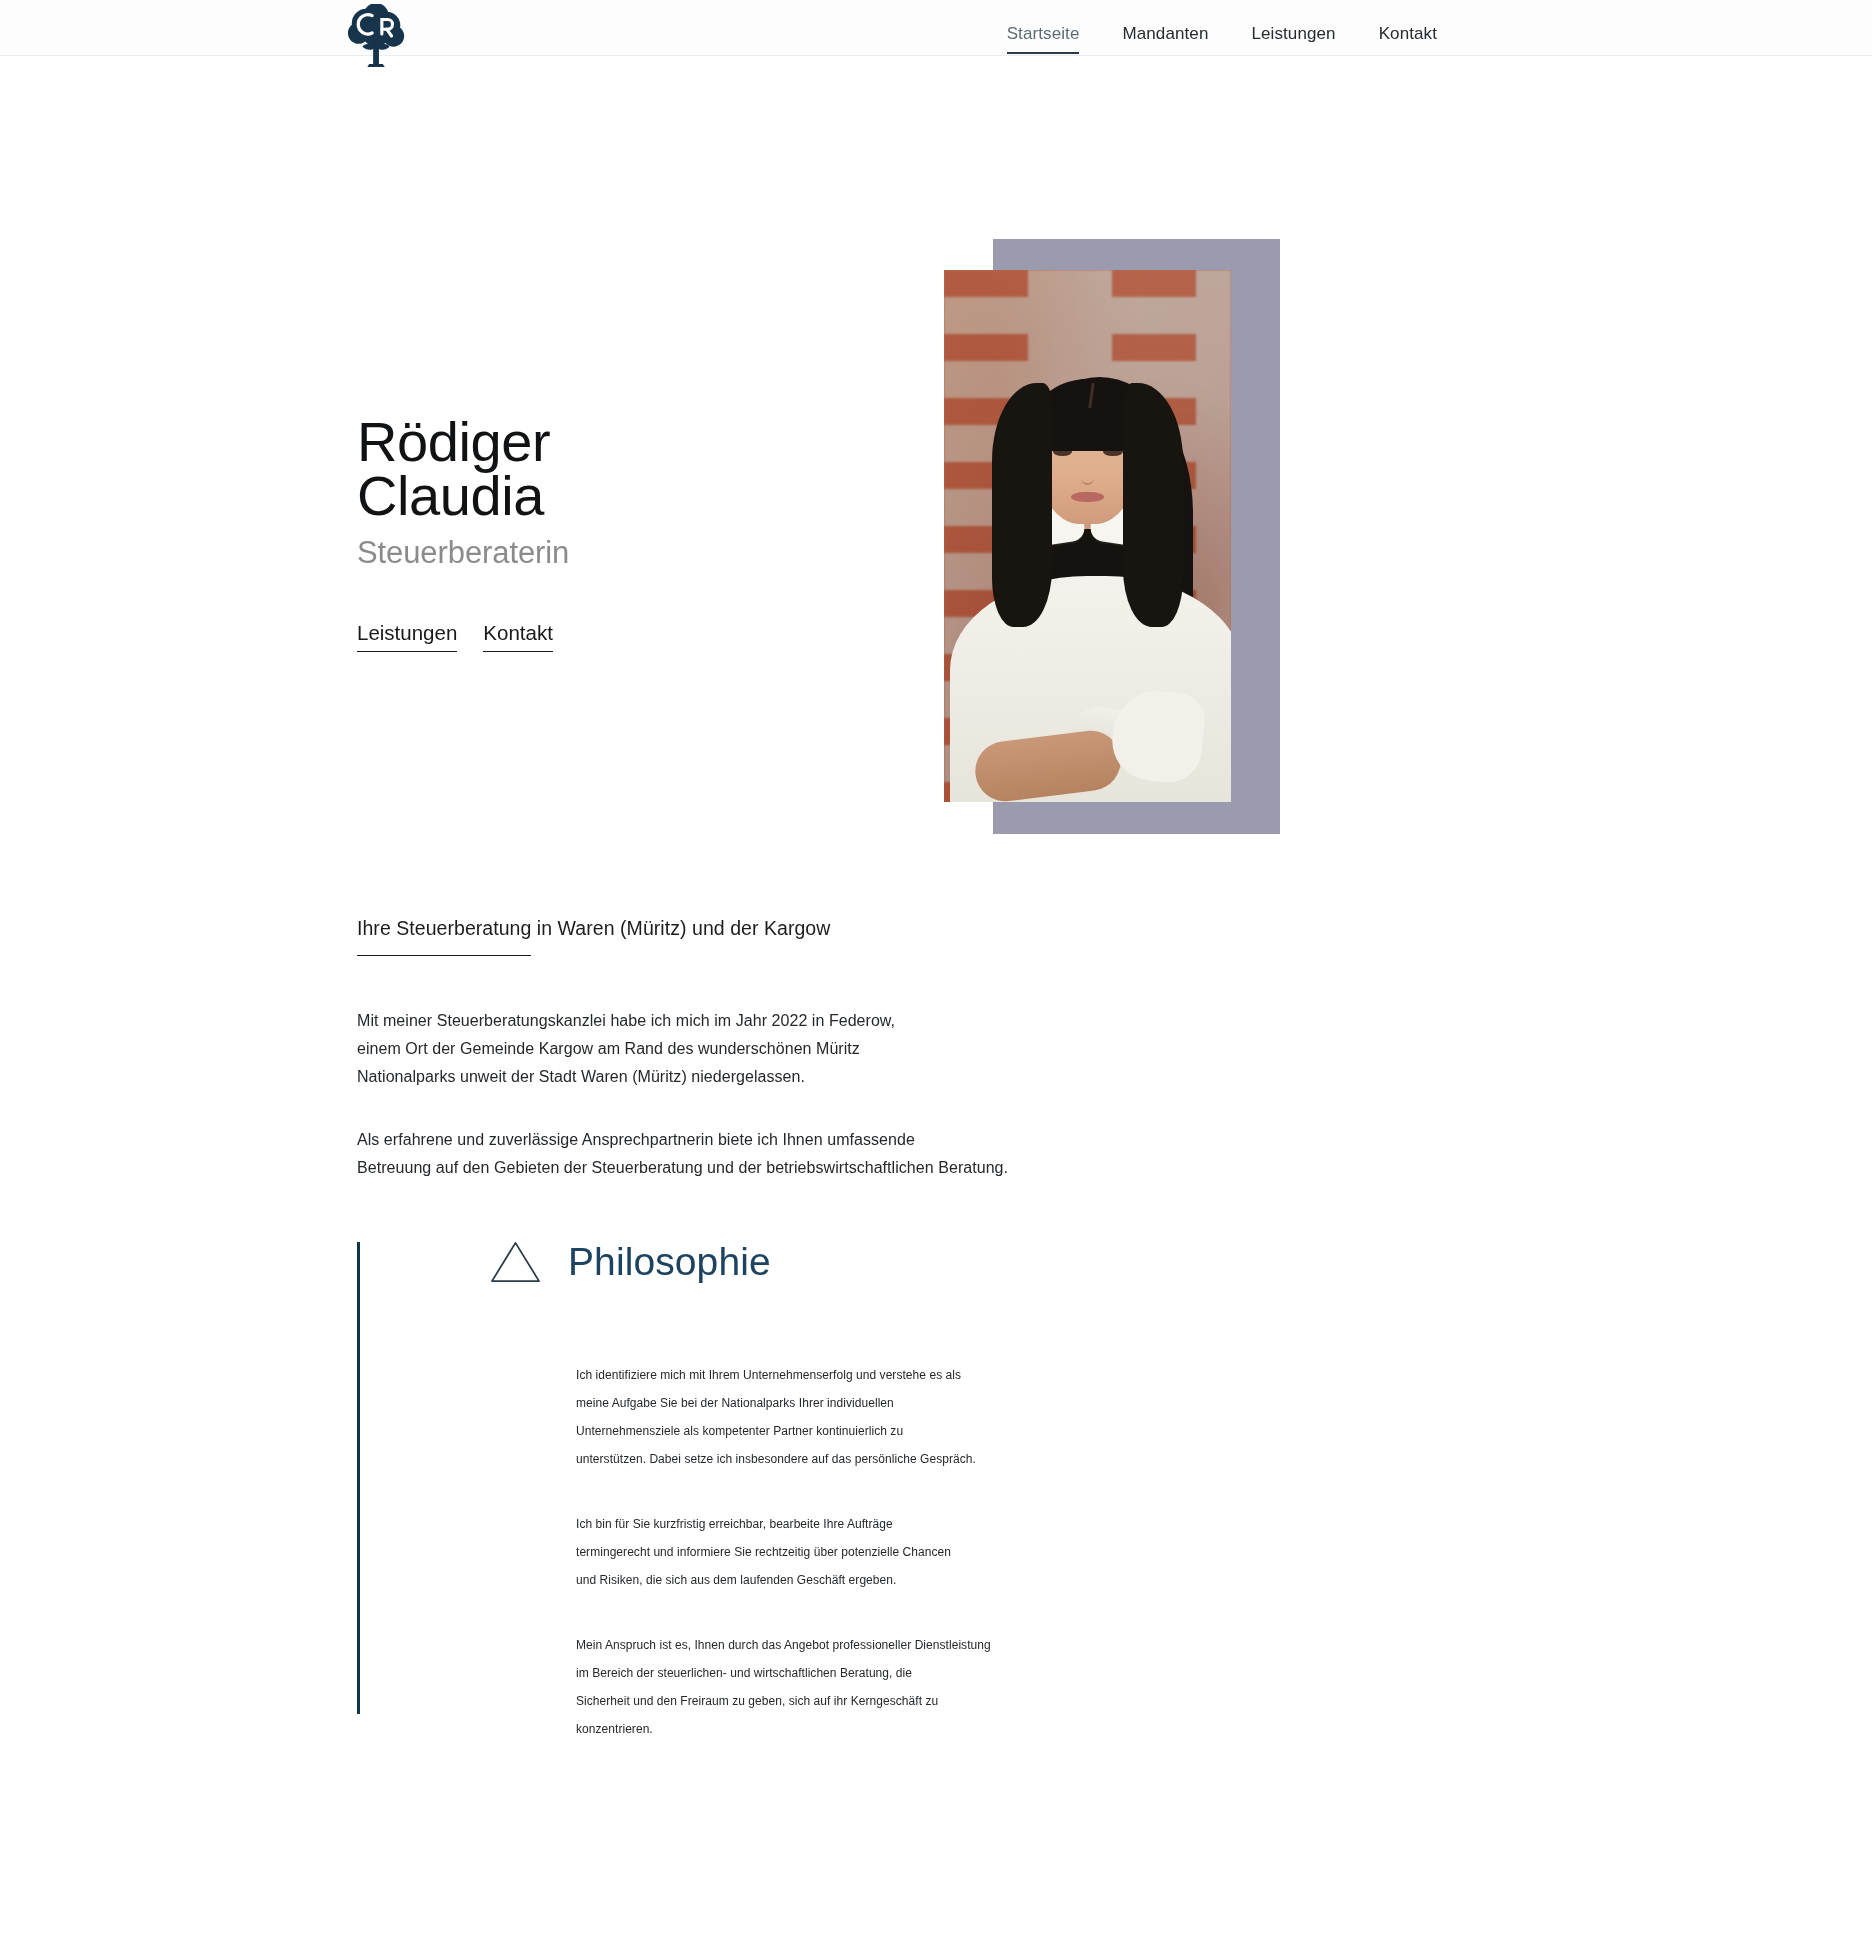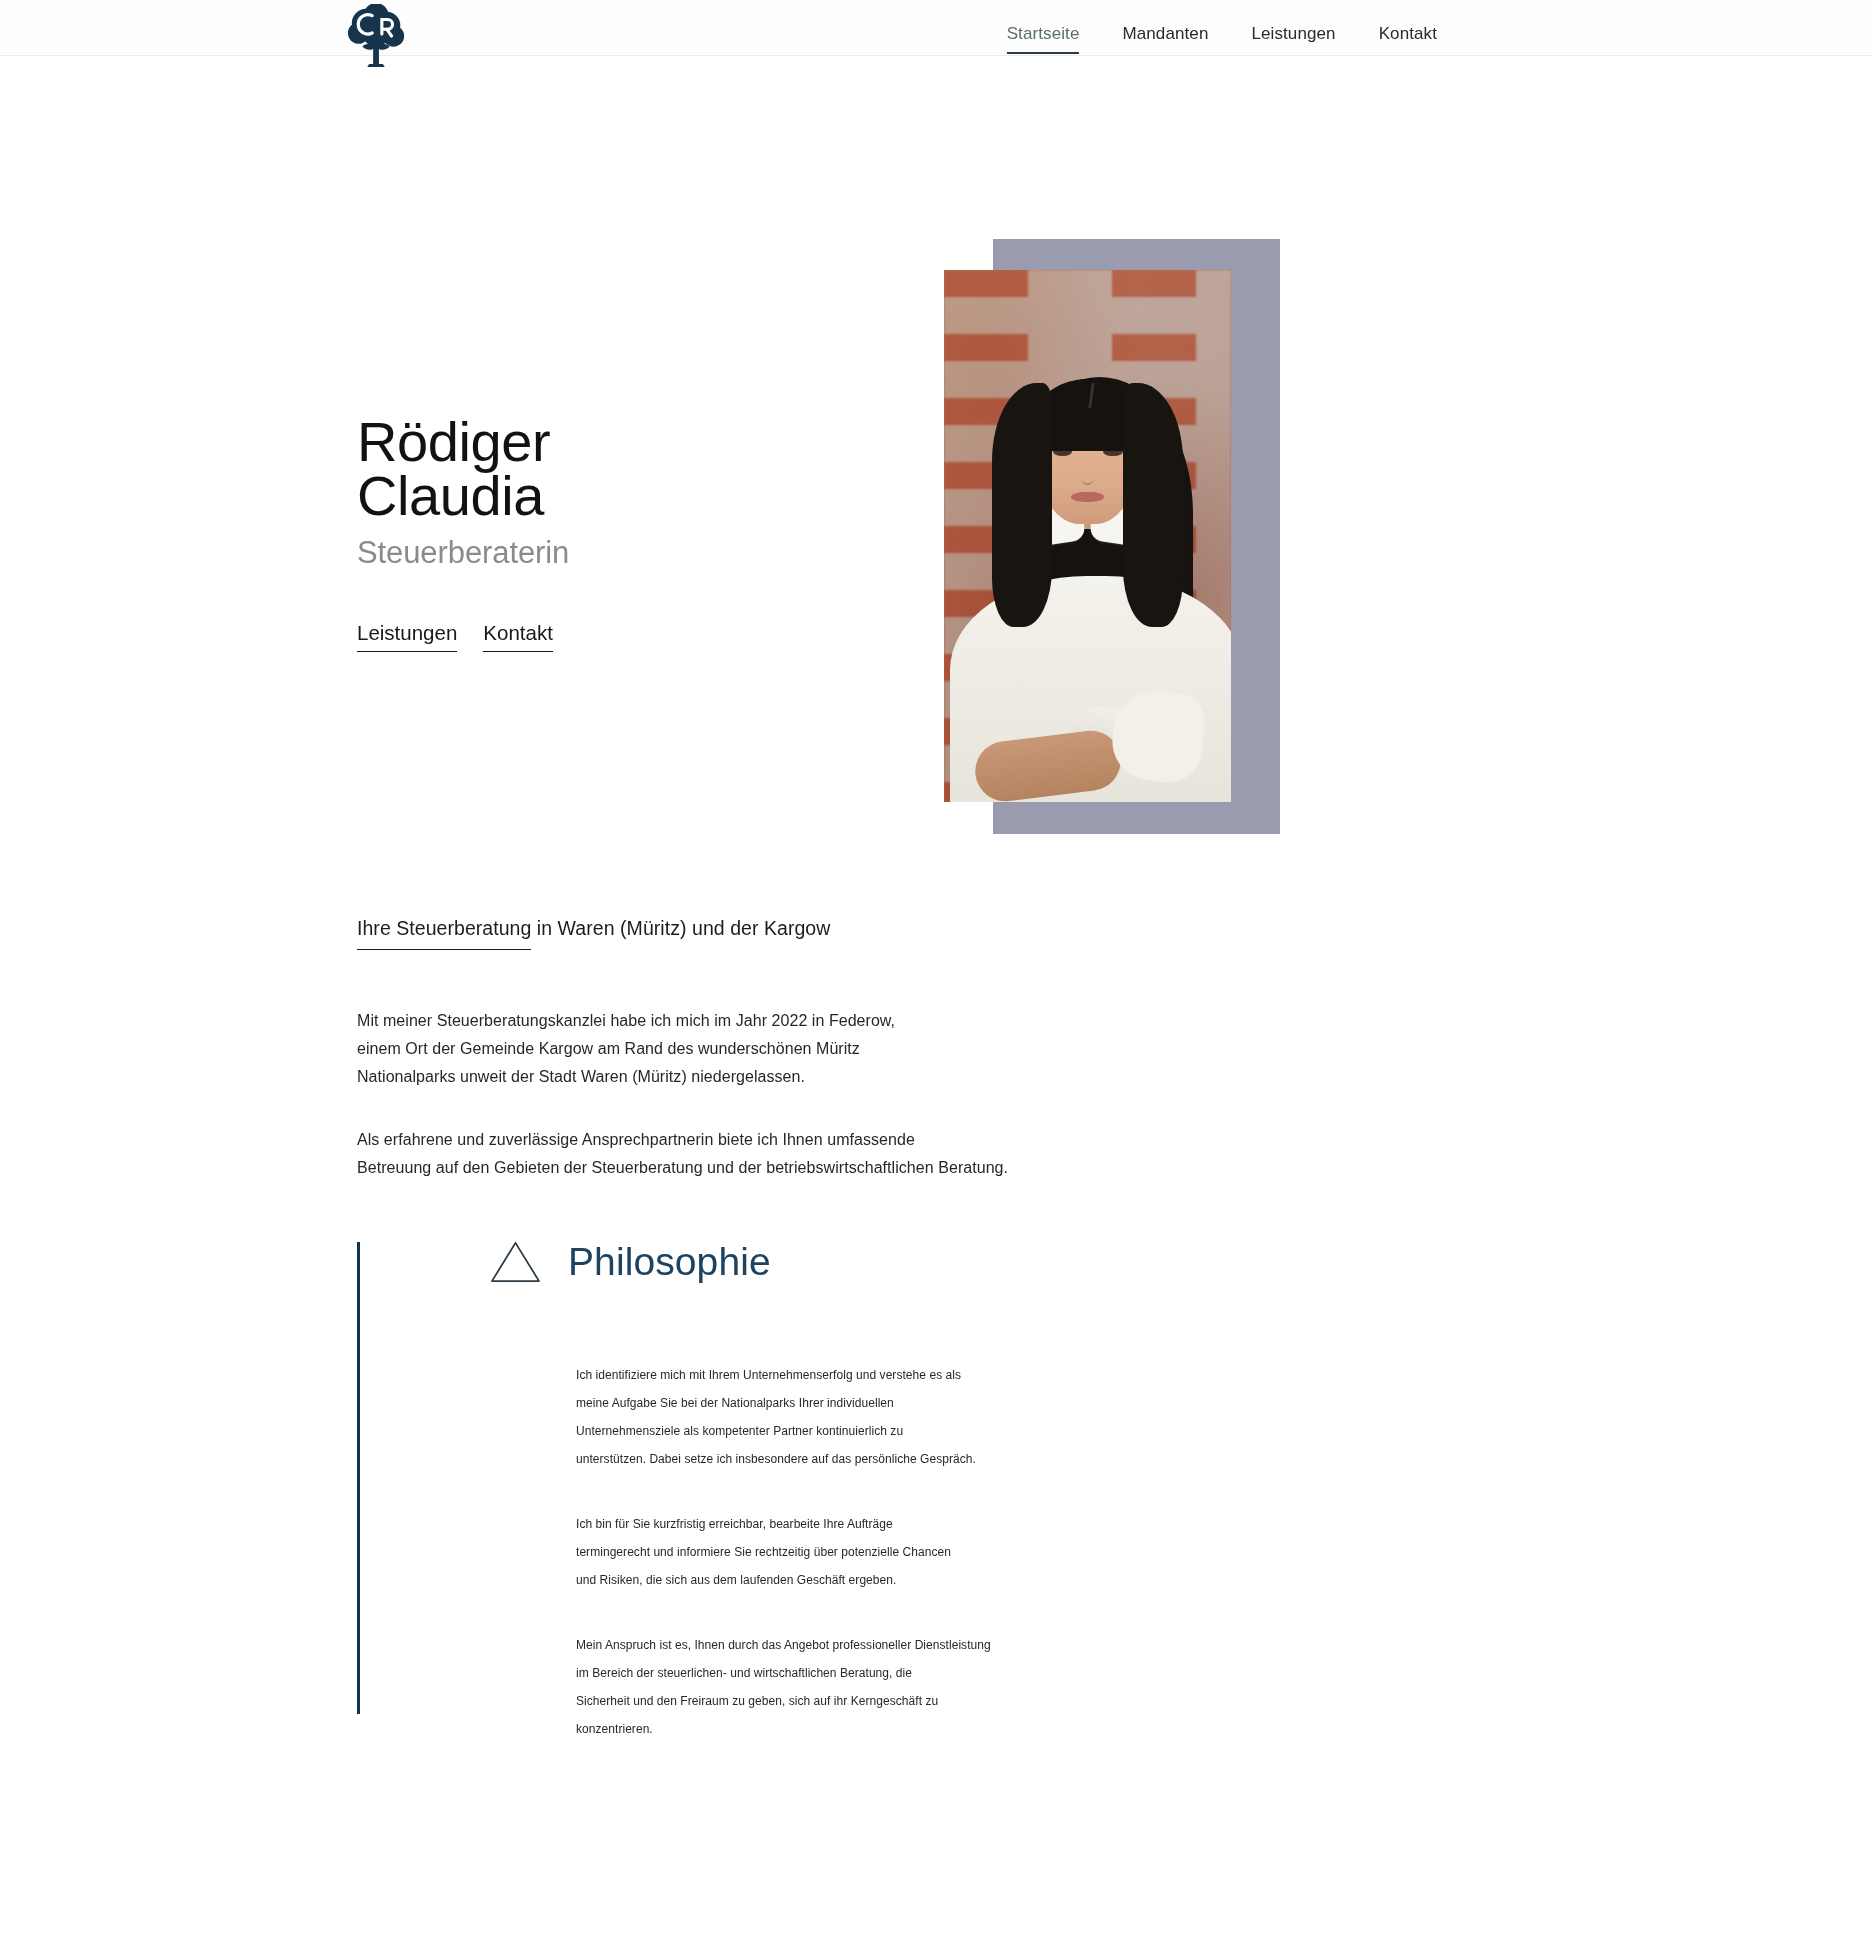--- a/index.html
+++ b/index.html
@@ -348,21 +348,21 @@
     left: 357px;
     top: 0;
     font-size: 19.5px;
     line-height: 29px;
     color: #1b1d1f;
     letter-spacing: 0.05px;
     white-space: nowrap;
   }
   .intro-tagline .u {
     border-bottom: 1.4px solid #1b1d1f;
-    padding-bottom: 10px;
+    padding-bottom: 16px;
   }
   .intro-body {
     position: absolute;
     left: 357px;
     top: 93px;
     width: 878px;
   }
   .intro-body p {
     margin: 0 0 35px 0;
     font-size: 16px;

